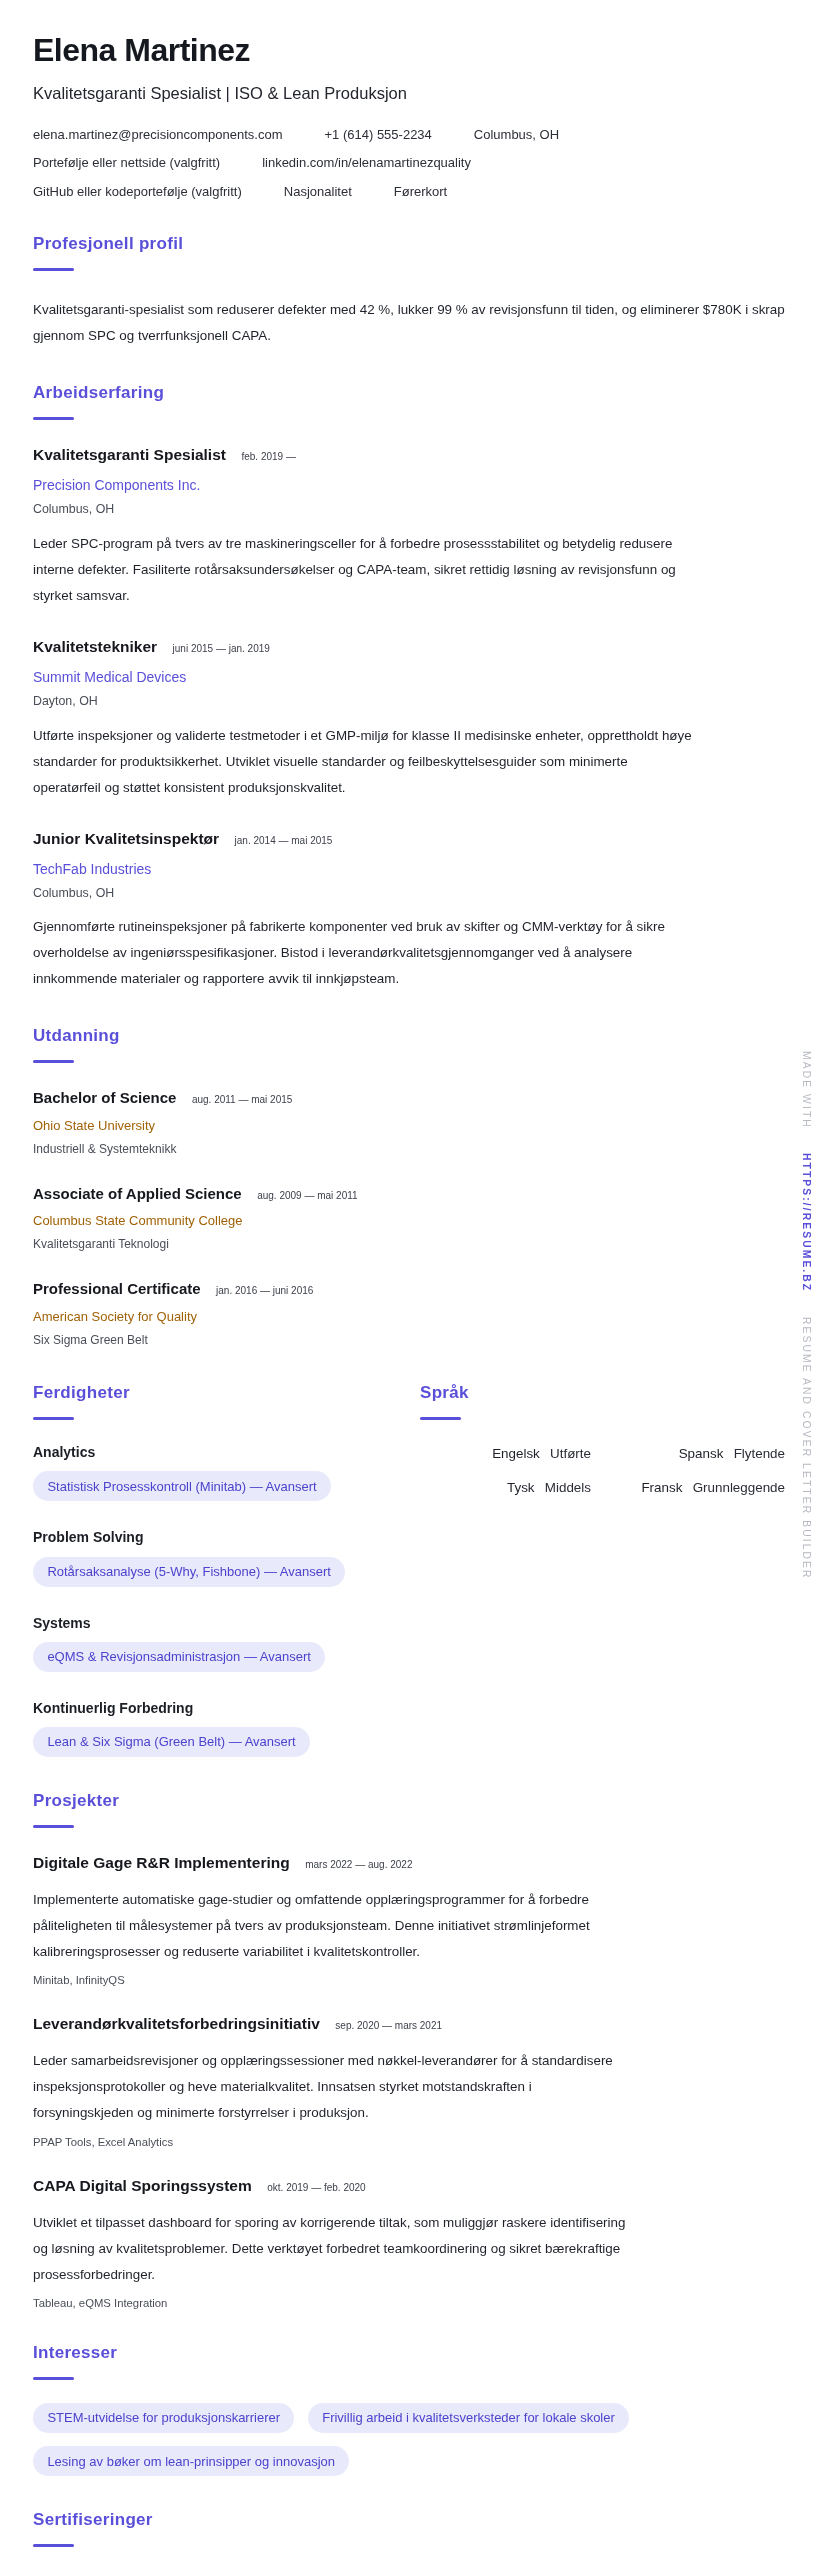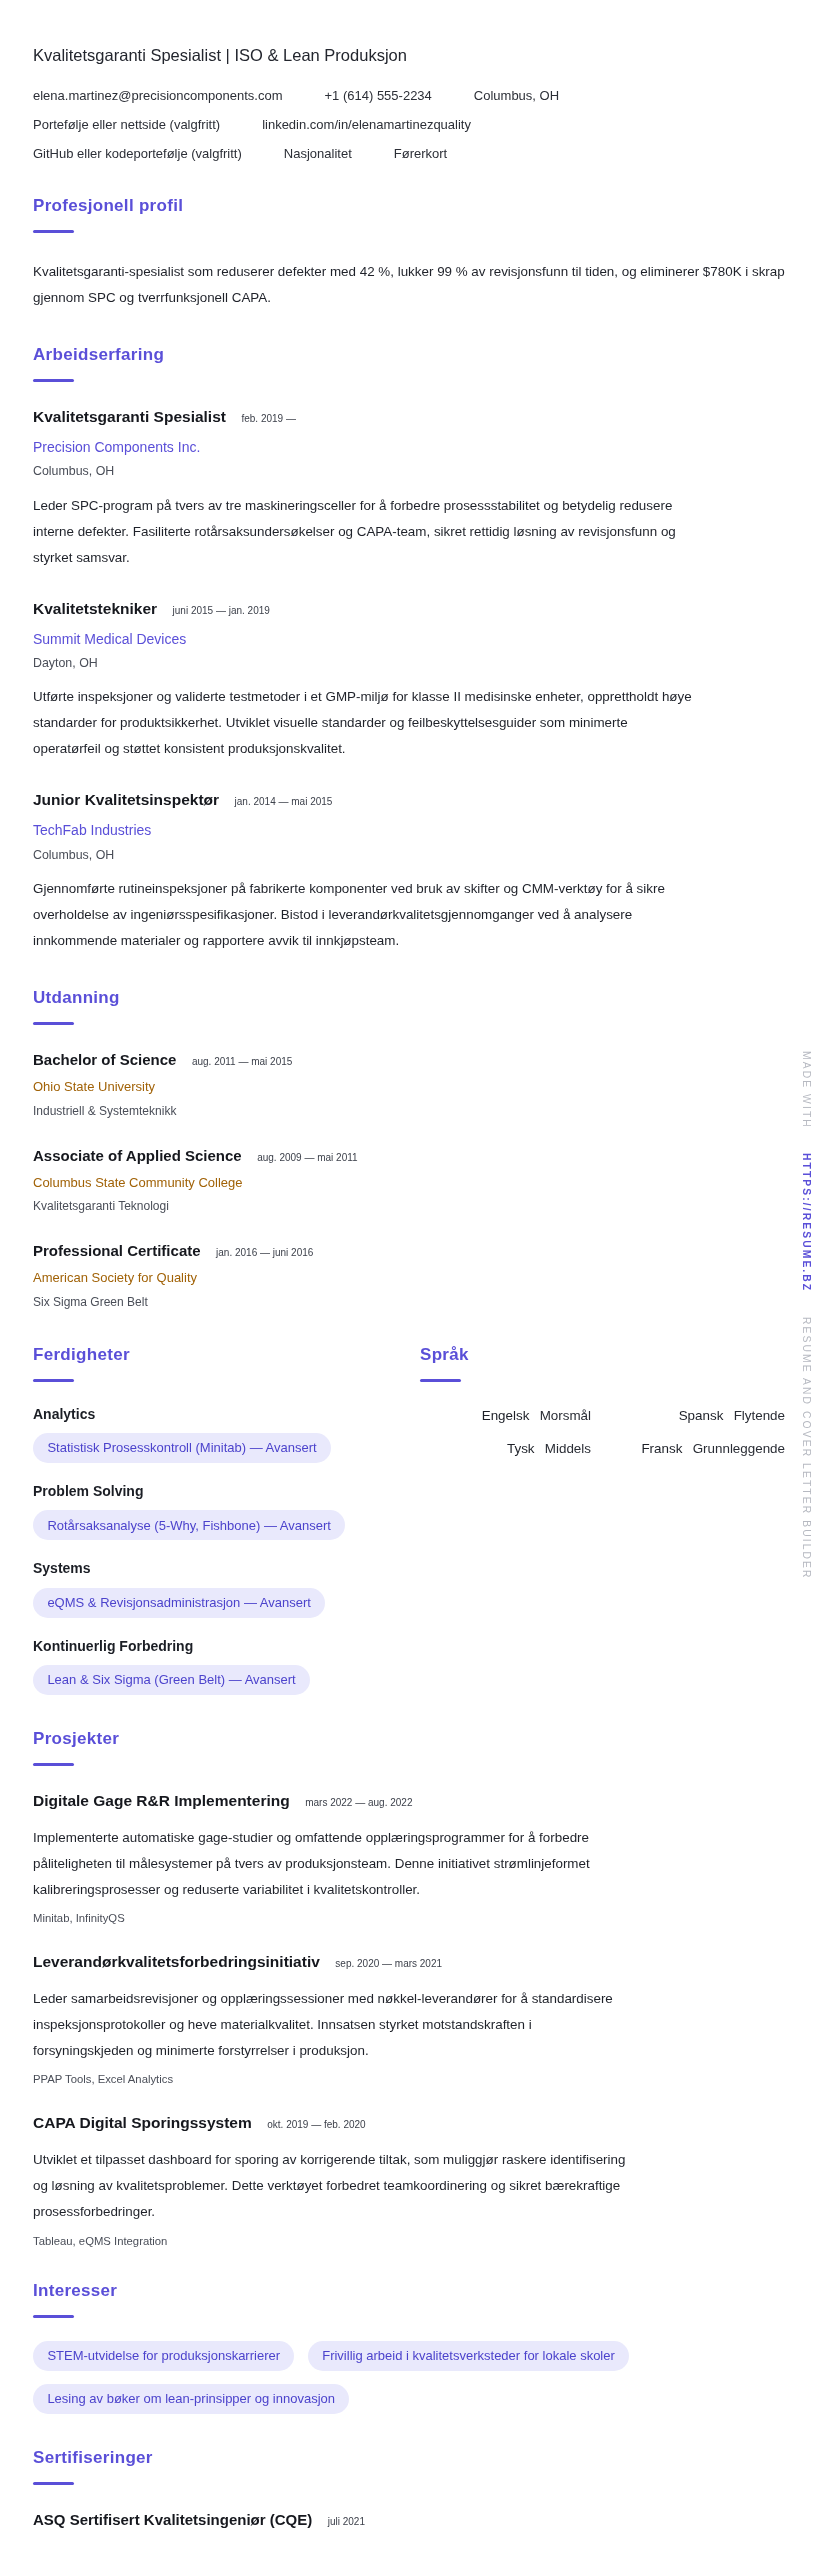--- a/index.html
+++ b/index.html
@@ -40,21 +40,21 @@
   .project .desc{max-width:598px;}
   .tools{font-size:11.3px;color:var(--muted-text);margin-top:9.3px;}
 
   .degree-title{font-size:15px;}
   .school{font-size:13px;color:#a16207;margin-top:10.3px;}
   .field{font-size:12px;color:var(--muted-text);margin-top:9.3px;}
 
   
   .two-col{display:grid;grid-template-columns:354px 1fr;column-gap:33px;margin-top:36px;}
   .skill-cats{margin-top:24px;}
-  .skill-cat + .skill-cat{margin-top:20px;}
+  .skill-cat + .skill-cat{margin-top:28px;}
   .cat-label{font-size:14px;font-weight:bold;color:#1b1e25;margin:0;}
   .pill{display:inline-block;margin-top:11.3px;background:var(--pill-bg);color:var(--pill-text);font-size:13px;line-height:1.2;padding:7.2px 14.4px;border-radius:515px;white-space:nowrap;}
 
   .lang-grid{margin-top:26px;display:grid;grid-template-columns:1fr 1fr;column-gap:23px;row-gap:18.5px;font-size:13.4px;}
   .lang-item{display:flex;justify-content:flex-end;align-items:baseline;}
   .lang-name{color:#1d2028;}
   .lang-level{color:#2a2d35;margin-left:10.3px;}
 
   .interest-pills{margin-top:23px;display:flex;flex-wrap:wrap;gap:13.4px;max-width:649px;}
   .interest-pills .pill{margin-top:0;}
@@ -63,20 +63,21 @@
   .watermark{position:absolute;top:1051px;right:6.2px;writing-mode:vertical-rl;font-size:10.3px;letter-spacing:2.1px;color:var(--watermark-gray);white-space:nowrap;}
   .watermark span{display:inline-block;}
   .wm-url{color:var(--accent);font-weight:bold;margin:19.6px 0;}
 </style>
 </head>
 <body>
 
 <div class="page">
 
   <header>
+    <h1 class="name">Elena Martinez</h1>
     <div class="subtitle">Kvalitetsgaranti Spesialist | ISO &amp; Lean Produksjon</div>
     <div class="contact">
       <div class="contact-row">
         <span>elena.martinez@precisioncomponents.com</span>
         <span>+1 (614) 555-2234</span>
         <span>Columbus, OH</span>
       </div>
       <div class="contact-row">
         <span>Portefølje eller nettside (valgfritt)</span>
         <span>linkedin.com/in/elenamartinezquality</span>
@@ -197,21 +198,21 @@
       </div>
     </div>
 
     <div class="col-langs">
       <h2 class="sec-h">Språk</h2>
       <div class="sec-bar"></div>
       <div class="lang-grid">
 
         <div class="lang-item">
           <span class="lang-name">Engelsk</span>
-          <span class="lang-level">Morsmål</span>
+          <span class="lang-level">Utførte</span>
         </div>
         <div class="lang-item">
           <span class="lang-name">Spansk</span>
           <span class="lang-level">Flytende</span>
         </div>
         <div class="lang-item">
           <span class="lang-name">Tysk</span>
           <span class="lang-level">Middels</span>
         </div>
         <div class="lang-item">

